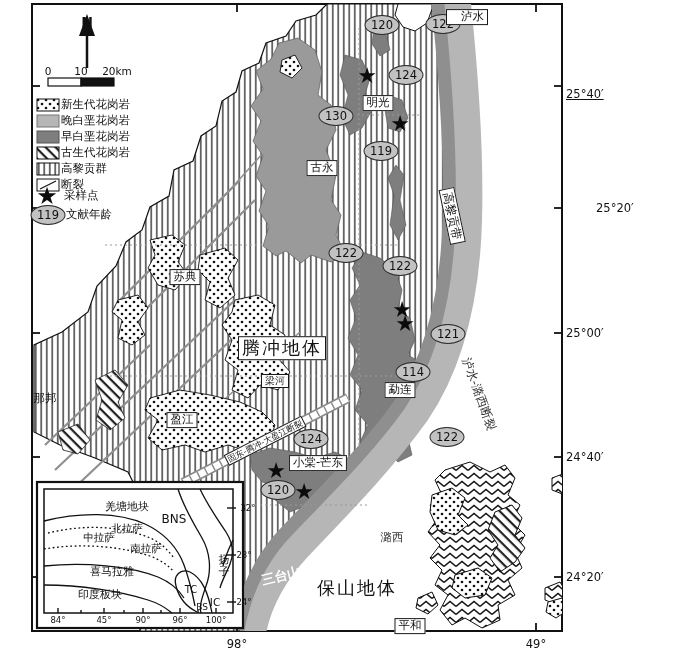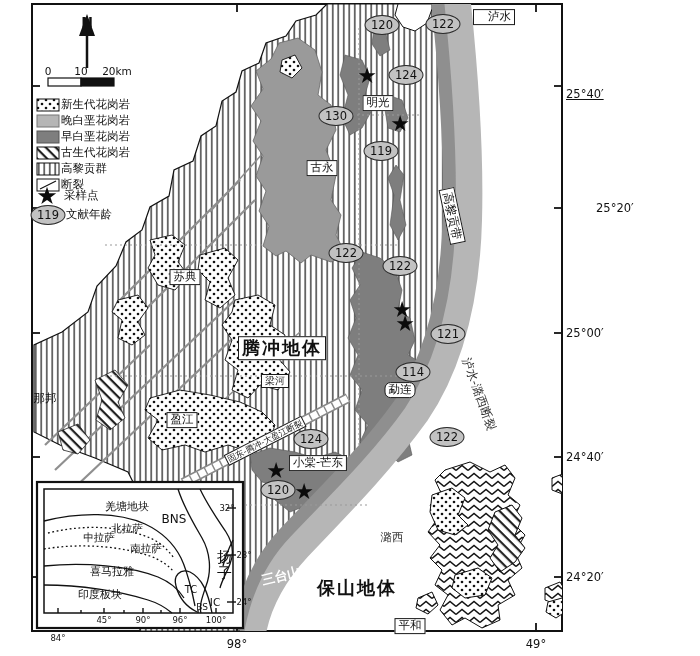--- a/index.html
+++ b/index.html
@@ -2,38 +2,38 @@
 <html><head>
 <meta charset="utf-8">
 <style>
   html,body{margin:0;padding:0;background:#fff;}
   #stage{position:relative;width:700px;height:656px;background:#fff;overflow:hidden;
          font-family:"DejaVu Sans",sans-serif;color:#111;}
   #baselayer{position:absolute;left:0;top:0;}
   .lbl{position:absolute;transform:translate(-50%,-50%);font-size:11.5px;color:#111;
        white-space:nowrap;line-height:1.2;z-index:3;}
   .boxed{background:#fff;border:1px solid #1a1a1a;padding:0 3px;}
-  .big{font-size:18px;font-weight:bold;letter-spacing:2px;}
+  .big{font-size:18px;font-weight:normal;letter-spacing:2px;}
   .graytx{color:#333;}
   .oval{position:absolute;transform:translate(-50%,-50%);background:#c2c2c2;
         border:1.5px solid #2a2a2a;border-radius:50%;width:33px;height:18px;
         display:flex;align-items:center;justify-content:center;font-size:11.5px;z-index:3;}
   .star{position:absolute;transform:translate(-50%,-50%);font-size:22px;color:#0b0b0b;
         line-height:1;z-index:3;}
   .ax{position:absolute;font-size:11.5px;color:#111;white-space:nowrap;z-index:3;}
   .axr{transform:translate(0,-50%);}
   .axb{transform:translate(-50%,0);}
   .ins{position:absolute;transform:translate(-50%,-50%);font-size:10.5px;color:#111;
        white-space:nowrap;z-index:4;}
   .instick{font-size:8.5px;}
   .lrow{position:absolute;left:36px;display:flex;align-items:center;gap:1px;z-index:3;}
   .lrow .sw{flex:0 0 auto;display:block;}
   .lrow span{font-size:11.5px;white-space:nowrap;}
   .rot{transform-origin:center center;}
-  .vert{width:14px;white-space:normal;text-align:center;line-height:1.05;font-size:15px;}
+  .vert{width:14px;white-space:normal;text-align:center;line-height:1.05;font-size:11px;}
 </style>
 </head>
 <body>
 
 <div id="stage">
 
   <svg id="baselayer" width="700" height="656" viewBox="0 0 700 656">
     <defs>
       <pattern id="patDots" width="8" height="8" patternUnits="userSpaceOnUse">
         <rect width="8" height="8" fill="#fff"></rect>
@@ -276,25 +276,25 @@
   <div class="oval" style="left:311px;top:439px;">124</div>
   <div class="oval" style="left:278px;top:490px;">120</div>
 
   <div class="star" style="left:367px;top:76px;">★</div>
   <div class="star" style="left:400px;top:124px;">★</div>
   <div class="star" style="left:402px;top:310px;">★</div>
   <div class="star" style="left:405px;top:324px;">★</div>
   <div class="star" style="left:276px;top:471px;">★</div>
   <div class="star" style="left:304px;top:492px;">★</div>
 
-  <div class="lbl boxed" style="left:494px;top:17px;padding-left:14px;">泸水</div>
+  <div class="lbl boxed" style="left:467px;top:17px;padding-left:14px;">泸水</div>
   <div class="lbl boxed" style="left:378px;top:103px;">明光</div>
   <div class="lbl boxed" style="left:322px;top:168px;">古永</div>
   <div class="lbl boxed" style="left:185px;top:277px;">苏典</div>
-  <div class="lbl boxed" style="left:400px;top:390px;border-radius:6px;">勐连</div>
+  <div class="lbl boxed" style="left:400px;top:390px;">勐连</div>
   <div class="lbl boxed" style="left:318px;top:463px;">小棠-芒东</div>
   <div class="lbl boxed" style="left:410px;top:602px;margin-top:24px;">平和</div>
   <div class="lbl boxed" style="left:182px;top:420px;">盈江</div>
   <div class="lbl boxed graytx" style="left:275px;top:381px;font-size:10px;">梁河</div>
   <div class="lbl" style="left:45px;top:399px;">那邦</div>
   <div class="lbl graytx" style="left:392px;top:538px;">潞西</div>
   <div class="lbl boxed big" style="left:282px;top:348px;">腾冲地体</div>
   <div class="lbl big" style="left:357px;top:588px;">保山地体</div>
   <div class="lbl rot" style="left:281px;top:576px;color:#fff;font-weight:bold;font-size:13px;transform:translate(-50%,-50%) rotate(-14deg);">三台山</div>
   <div class="lbl boxed rot" style="left:452px;top:216px;font-size:12px;transform:translate(-50%,-50%) rotate(78deg);">高黎贡带</div>
@@ -305,22 +305,22 @@
   <div class="ins" style="left:174px;top:519px;font-size:12px;">BNS</div>
   <div class="ins" style="left:127px;top:529px;">北拉萨</div>
   <div class="ins" style="left:99px;top:538px;">中拉萨</div>
   <div class="ins" style="left:146px;top:549px;">南拉萨</div>
   <div class="ins vert" style="left:224px;top:566px;">扬子</div>
   <div class="ins" style="left:112px;top:571px;font-size:11px;">喜马拉雅</div>
   <div class="ins" style="left:100px;top:594px;font-size:11px;">印度板块</div>
   <div class="ins" style="left:191px;top:589px;font-size:10px;">TC</div>
   <div class="ins" style="left:202px;top:607px;font-size:9px;">BS</div>
   <div class="ins" style="left:215px;top:602px;font-size:10.5px;">IC</div>
-  <div class="ins instick" style="left:58px;top:638px;">84°</div>
+  <div class="ins instick" style="left:58px;top:620px;">84°</div>
   <div class="ins instick" style="left:104px;top:620px;">45°</div>
   <div class="ins instick" style="left:143px;top:620px;">90°</div>
   <div class="ins instick" style="left:180px;top:620px;">96°</div>
   <div class="ins instick" style="left:216px;top:620px;">100°</div>
-  <div class="ins instick" style="left:227px;top:508px;">32°</div>
+  <div class="ins instick" style="left:248px;top:508px;">32°</div>
   <div class="ins instick" style="left:244px;top:555px;">28°</div>
   <div class="ins instick" style="left:244px;top:602px;">24°</div>
 
 </div>
 
 </body></html>

